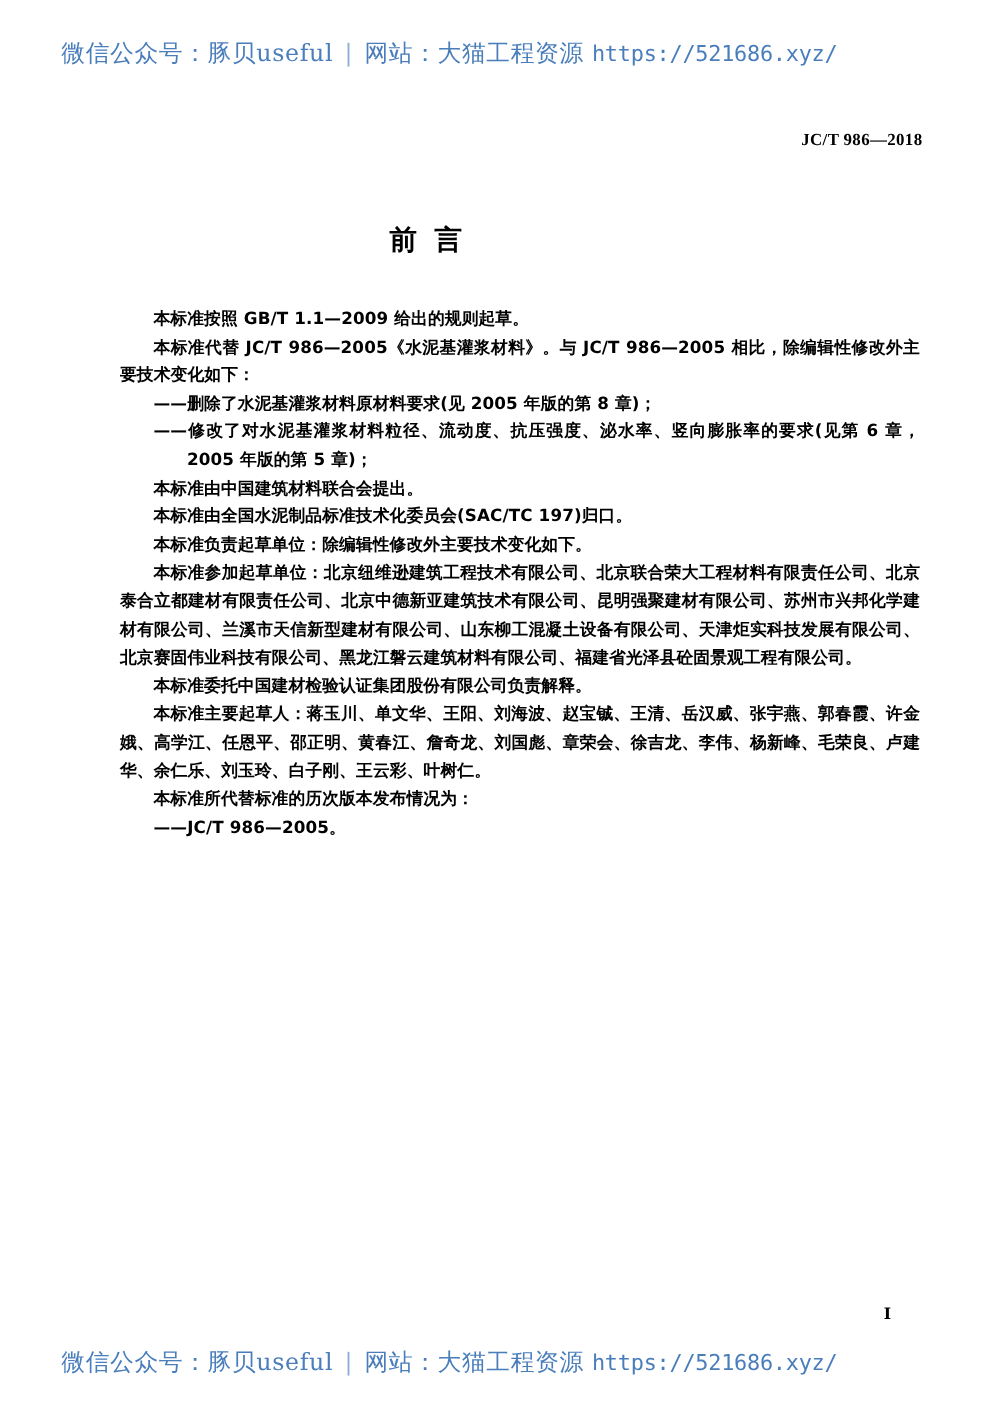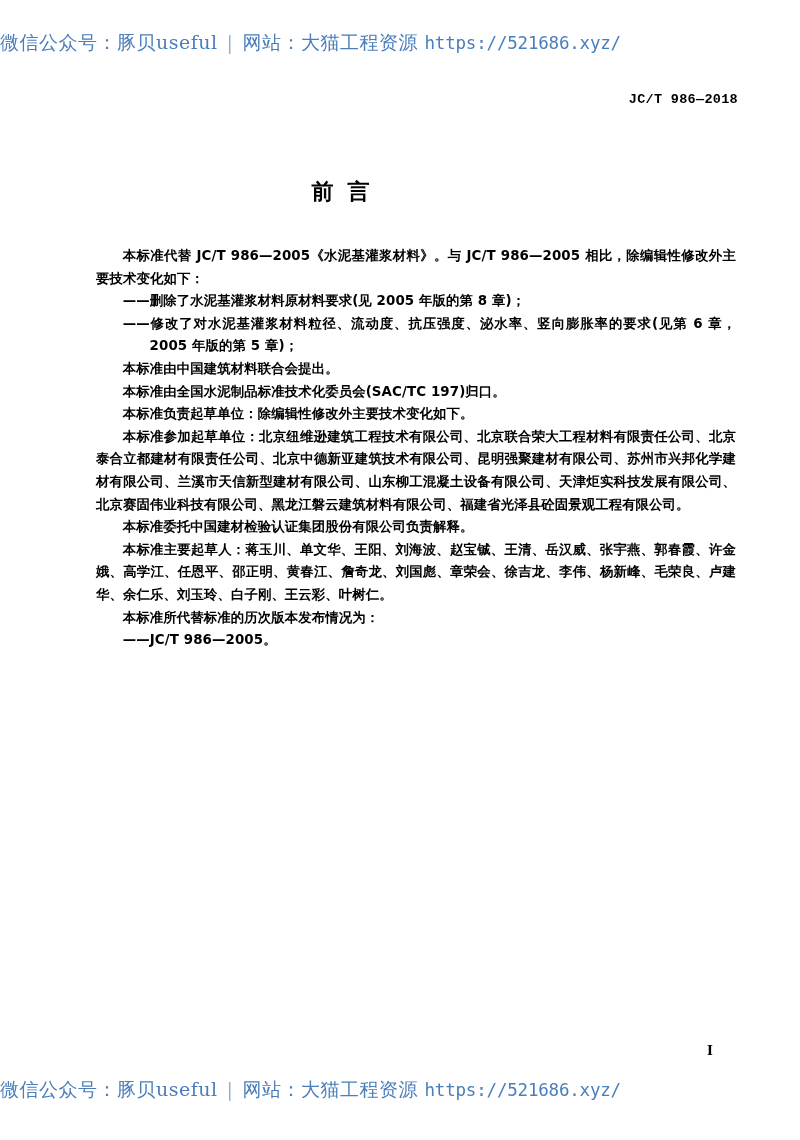--- a/index.html
+++ b/index.html
@@ -14,20 +14,21 @@
     font-family: "DejaVu Sans", "Liberation Sans", sans-serif;
     color: #000000;
     overflow: hidden;
   }
 
   
   .watermark {
     position: absolute;
     left: 0;
     width: 719px;
+    text-align: center;
     color: #4a7ebb;
     font-size: 19px;
     letter-spacing: 0.5px;
     white-space: nowrap;
     font-family: "DejaVu Serif", "Liberation Serif", serif;
   }
   .watermark .sep {
     display: inline-block;
     padding: 0 9px;
     color: #8fb0d6;
@@ -37,26 +38,26 @@
     font-family: "DejaVu Sans Mono", "Liberation Mono", monospace;
     font-size: 17.5px;
     letter-spacing: -0.2px;
   }
   #watermark-top { top: 30px; }
   #watermark-bottom { top: 1077px; }
 
   
   #std-number {
     position: absolute;
-    top: 92px;
+    top: 104px;
     right: 62px;
     font-size: 13.5px;
     font-weight: bold;
     letter-spacing: 0.3px;
-    font-family: Liberation Mono, monospace;
+    font-family: Liberation Serif, serif;
   }
 
   
   #page-title {
     position: absolute;
     top: 177px;
     left: 0;
     width: 681px;
     text-align: center;
     font-size: 22px;
@@ -110,20 +111,21 @@
 <div class="watermark" id="watermark-top">
   <span>微信公众号：豚贝useful</span><span class="sep">|</span><span>网站：大猫工程资源</span> <span class="url">https://521686.xyz/</span>
 </div>
 
 <div id="std-number">JC/T 986—2018</div>
 
 <div id="page-title">前言</div>
 
 <div id="body-block">
 
+  <p class="para">本标准按照 GB/T 1.1—2009 给出的规则起草。</p>
   <p class="para">本标准代替 JC/T 986—2005《水泥基灌浆材料》。与 JC/T 986—2005 相比，除编辑性修改外主要技术变化如下：</p>
 
   <p class="item">——删除了水泥基灌浆材料原材料要求(见 2005 年版的第 8 章)；</p>
   <p class="item">——修改了对水泥基灌浆材料粒径、流动度、抗压强度、泌水率、竖向膨胀率的要求(见第 6 章，2005 年版的第 5 章)；</p>
 
   <p class="para">本标准由中国建筑材料联合会提出。</p>
   <p class="para">本标准由全国水泥制品标准技术化委员会(SAC/TC 197)归口。</p>
   <p class="para">本标准负责起草单位：除编辑性修改外主要技术变化如下。</p>
   <p class="para">本标准参加起草单位：北京纽维逊建筑工程技术有限公司、北京联合荣大工程材料有限责任公司、北京泰合立都建材有限责任公司、北京中德新亚建筑技术有限公司、昆明强聚建材有限公司、苏州市兴邦化学建材有限公司、兰溪市天信新型建材有限公司、山东柳工混凝土设备有限公司、天津炬实科技发展有限公司、北京赛固伟业科技有限公司、黑龙江磐云建筑材料有限公司、福建省光泽县砼固景观工程有限公司。</p>
   <p class="para">本标准委托中国建材检验认证集团股份有限公司负责解释。</p>

